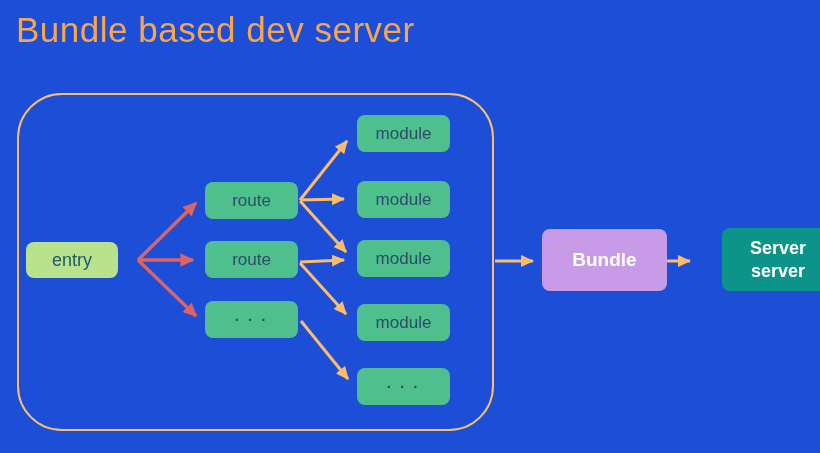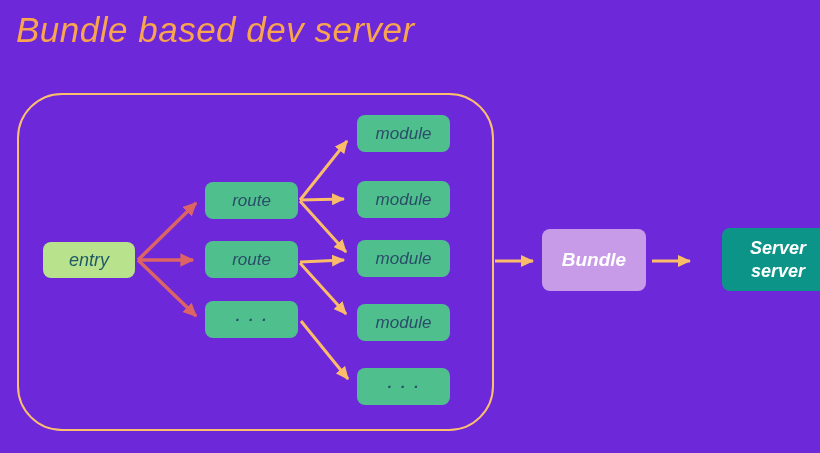--- a/index.html
+++ b/index.html
@@ -4,24 +4,23 @@
 <style>
   html, body {
     margin: 0;
     padding: 0;
     background: #EEEEEE;
   }
   .stage {
     position: relative;
     width: 820px;
     height: 453px;
-    background: #6d28d9;
+    background: #1d4ed8;
     font-family: "Liberation Sans", sans-serif;
     overflow: hidden;
-    font-style: italic;
   }
   .title {
     position: absolute;
     left: 16px;
     top: 10px;
     font-size: 35px;
     font-weight: 500;
     color: #F9A54D;
     letter-spacing: 0.5px;
     white-space: nowrap;
@@ -51,41 +50,41 @@
     box-sizing: border-box;
     white-space: nowrap;
   }
   .green {
     background: #4FBF8D;
     color: #2A4E68;
     font-size: 17px;
     font-weight: 500;
   }
   .entry {
-    left: 43px; top: 242px; width: 92px; height: 36px;
+    left: 26px; top: 242px; width: 92px; height: 36px;
     background: #B9E28D;
     color: #1E5A66;
     font-size: 18px;
     font-weight: 500;
   }
   .route1 { left: 205px; top: 182px; width: 93px; height: 37px; }
   .route2 { left: 205px; top: 241px; width: 93px; height: 37px; }
   .route-more { left: 205px; top: 301px; width: 93px; height: 37px; }
   .module1 { left: 357px; top: 115px; width: 93px; height: 37px; }
   .module2 { left: 357px; top: 181px; width: 93px; height: 37px; }
   .module3 { left: 357px; top: 240px; width: 93px; height: 37px; }
   .module4 { left: 357px; top: 304px; width: 93px; height: 37px; }
   .module-more { left: 357px; top: 368px; width: 93px; height: 37px; }
   .dots {
     font-weight: 700;
     font-size: 15px;
     letter-spacing: 2px;
   }
   .bundle {
-    left: 542px; top: 229px; width: 104px; height: 62px;
+    left: 542px; top: 229px; width: 125px; height: 62px;
     background: #C89BE8;
     color: #FFFFFF;
     font-size: 19px;
     font-weight: 700;
   }
   .server {
     left: 698px; top: 228px; width: 112px; height: 63px;
     background: #0D9489;
     color: #FFFFFF;
     font-size: 18px;

